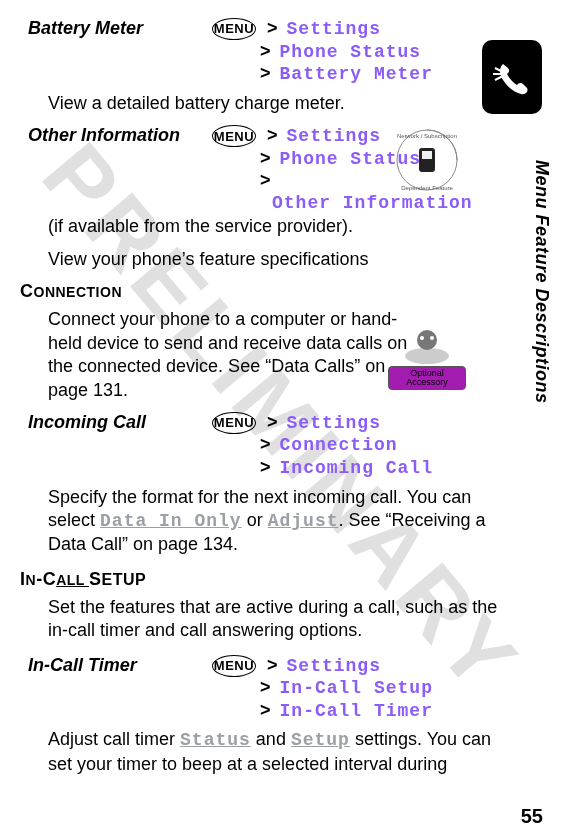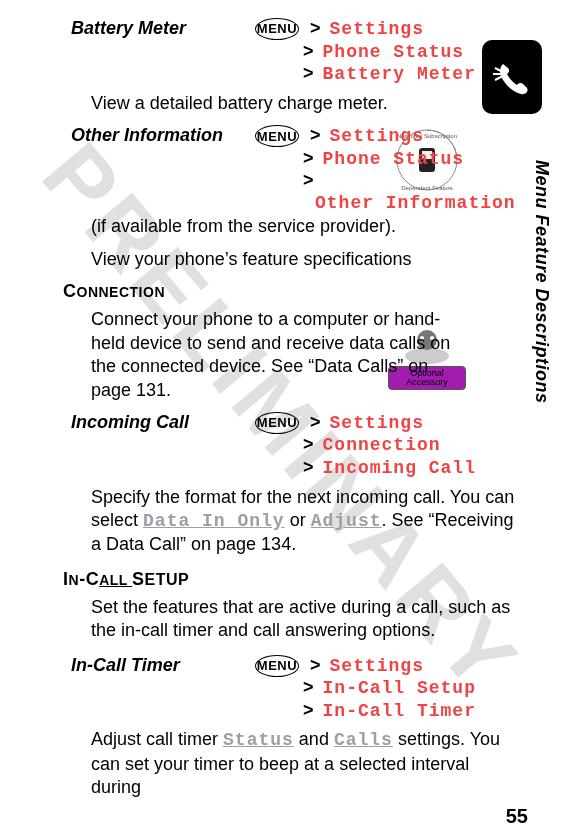--- a/index.html
+++ b/index.html
@@ -29,21 +29,20 @@
     font-weight: 900;
     color: rgba(0,0,0,0.12);
     letter-spacing: 6px;
     pointer-events: none;
     white-space: nowrap;
     z-index: 0;
   }
   .content {
     position: relative;
     z-index: 1;
-    margin-left: 43px;
   }
 
   
   .side-tab {
     position: absolute;
     top: 40px;
     right: 20px;
     width: 60px;
     height: 74px;
     background: #000;
@@ -62,21 +61,21 @@
     font-style: italic;
     font-weight: 700;
     font-size: 18px;
     letter-spacing: 0.5px;
     z-index: 2;
   }
 
   .page-num {
     position: absolute;
     bottom: 10px;
-    right: 34px;
+    right: 19px;
     font-weight: 700;
     font-size: 20px;
   }
 
   
   .entry-head {
     display: flex;
     align-items: flex-start;
     margin-top: 4px;
   }
@@ -109,21 +108,21 @@
     display: block;
     line-height: 1.2;
   }
   .chevron {
     font-weight: 700;
     margin: 0 4px 0 0;
   }
   .menu-text {
     font-family: "Courier New", monospace;
     font-weight: 700;
-    color: #ef4444;
+    color: #8b5cf6;
     letter-spacing: 1px;
   }
 
   .body-text {
     margin: 6px 0 10px 28px;
     font-size: 18px;
     line-height: 1.3;
     max-width: 400px;
   }
   .body-text-wide {
@@ -295,19 +294,19 @@
           <span class="chevron">&gt;</span>
           <span class="menu-text">In-Call Setup</span>
         </span>
         <span class="path-line" style="padding-left:48px;">
           <span class="chevron">&gt;</span>
           <span class="menu-text">In-Call Timer</span>
         </span>
       </div>
     </div>
     <div class="body-text-wide" style="margin-bottom:0;">
-      <span>Adjust call timer </span><span class="inline-mono">Status</span><span> and </span><span class="inline-mono">Calls</span><span> settings. You can set your timer to beep at a selected interval during</span>
+      <span>Adjust call timer </span><span class="inline-mono">Status</span><span> and </span><span class="inline-mono">Setup</span><span> settings. You can set your timer to beep at a selected interval during</span>
     </div>
 
   </div>
 
   <div class="page-num">55</div>
 </div>
 
 </body></html>

